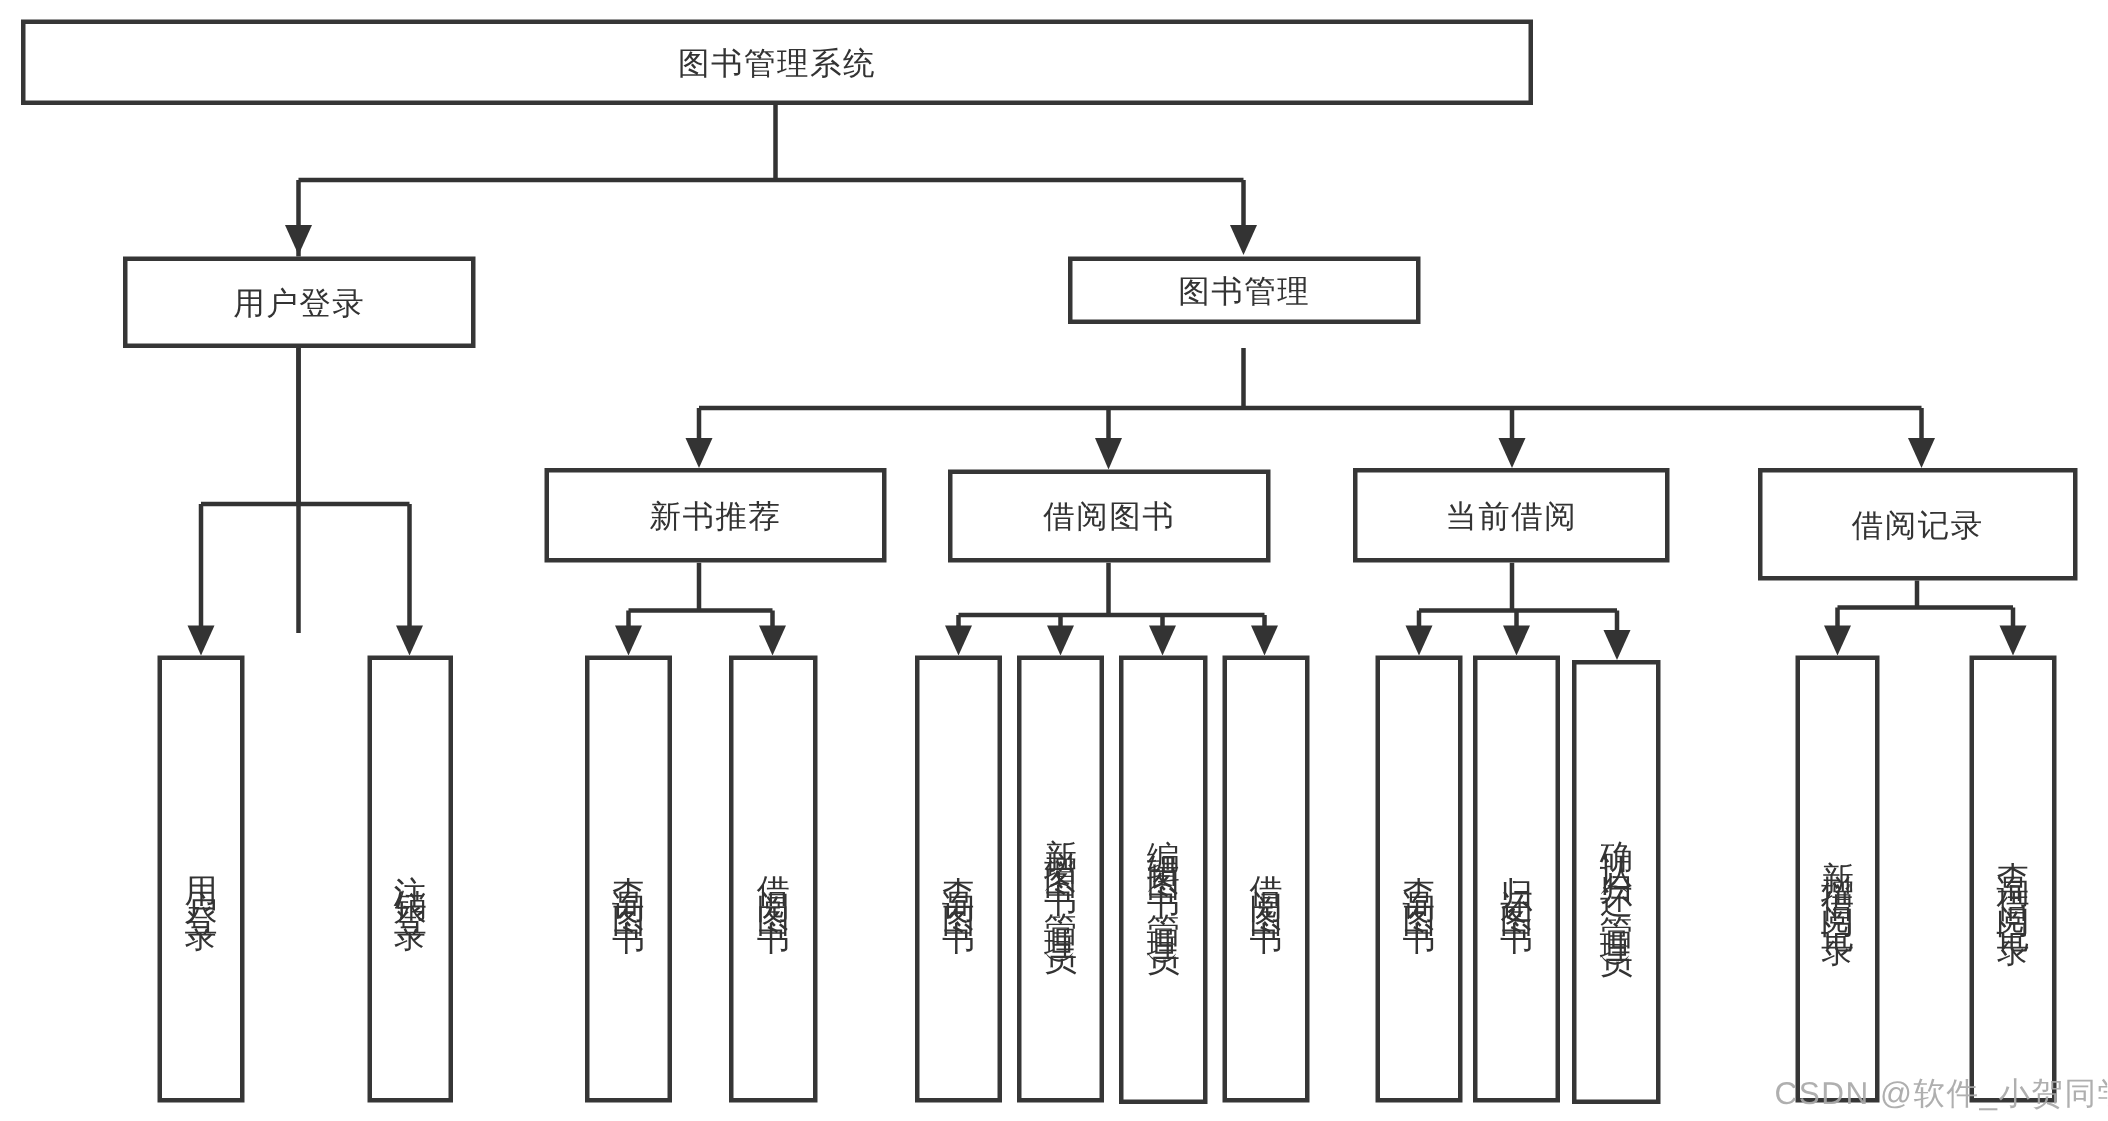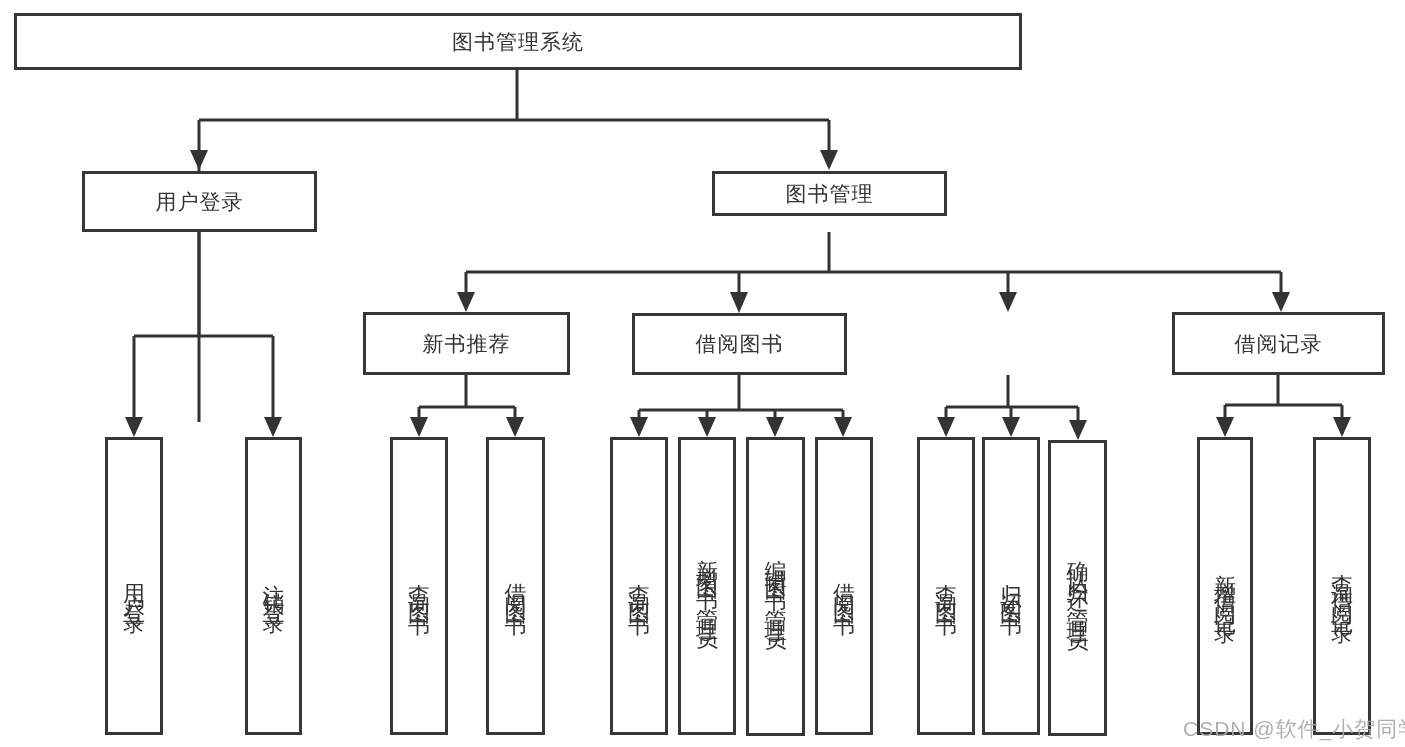--- a/index.html
+++ b/index.html
@@ -82,27 +82,30 @@
     <span>图书管理系统</span>
   </div>
 
   <div class="box" style="left:82px;top:171px;width:235px;height:61px">
     <span>用户登录</span>
   </div>
   <div class="box" style="left:712px;top:171px;width:235px;height:45px">
     <span>图书管理</span>
   </div>
 
-  <div class="box" style="left:363px;top:312px;width:207px;height:63px">
+  <div class="box" style="left:363px;top:312px;width:228px;height:63px">
     <span>新书推荐</span>
   </div>
   <div class="box" style="left:632px;top:313px;width:215px;height:62px">
     <span>借阅图书</span>
   </div>
-  <div class="box" style="left:1172px;top:312px;width:213px;height:63px">
+  <div class="box" style="left:902px;top:312px;width:211px;height:63px">
+    <span>当前借阅</span>
+  </div>
+  <div class="box" style="left:1172px;top:312px;width:213px;height:75px">
     <span>借阅记录</span>
   </div>
 
   <div class="box vbox" style="left:105px;top:437px;width:58px;height:298px">
     <span>用户登录</span>
   </div>
   <div class="box vbox" style="left:245px;top:437px;width:57px;height:298px">
     <span>注销登录</span>
   </div>
 

